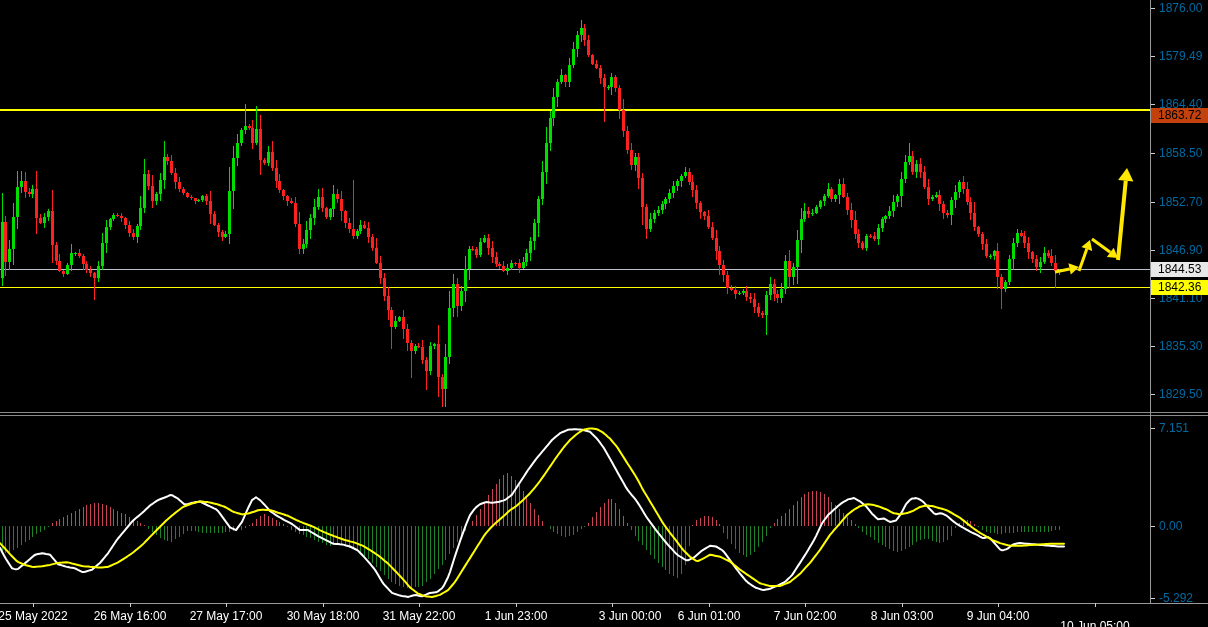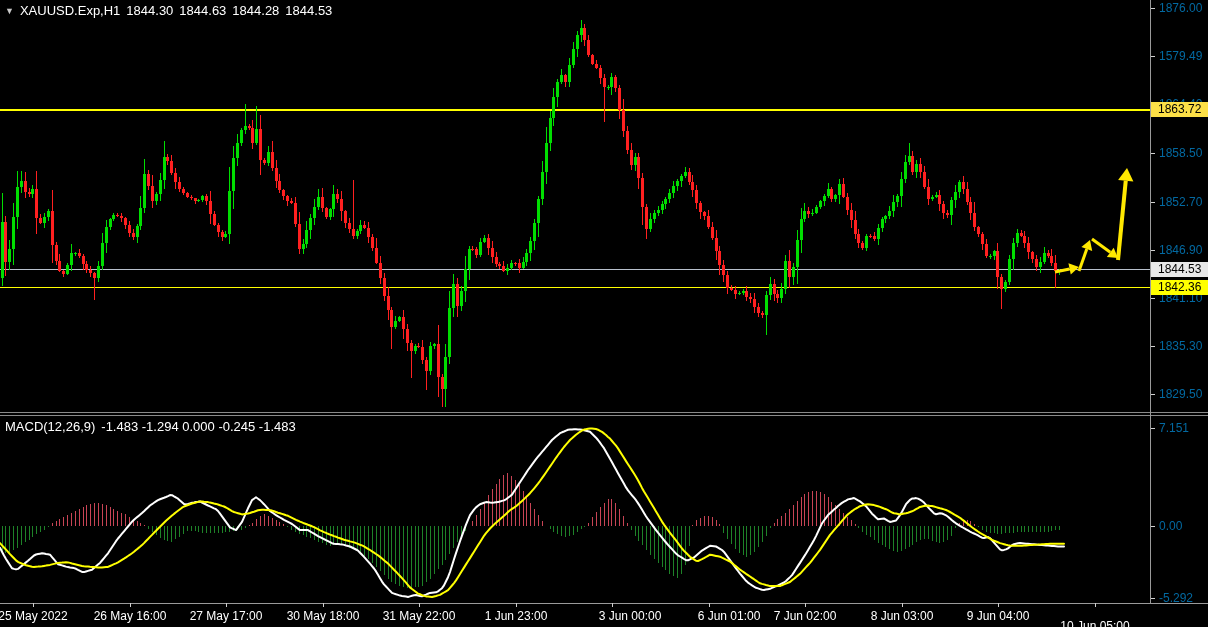--- a/index.html
+++ b/index.html
@@ -873,44 +873,42 @@
         <line x1="1059.6399999999999" x2="1059.6399999999999" y1="109" y2="112.90845000000002" stroke="#1E8228" stroke-width="1"></line>
       </g>
       <path d="M0.0 130.8 L2.0 134.7 L4.0 138.5 L6.0 142.0 L8.0 145.1 L10.0 148.2 L12.0 151.3 L14.0 151.9 L16.0 152.4 L18.0 151.9 L20.0 150.2 L22.0 148.6 L24.0 147.0 L26.0 145.4 L28.0 143.8 L30.0 142.1 L32.0 140.3 L34.0 138.5 L36.0 137.5 L38.0 137.1 L40.0 136.7 L42.0 136.3 L44.0 136.6 L46.0 137.0 L48.0 137.3 L50.0 137.7 L52.0 140.1 L54.0 142.4 L56.0 144.8 L58.0 147.2 L60.0 147.8 L62.0 148.4 L64.0 149.0 L66.0 149.6 L68.0 150.1 L70.0 150.5 L72.0 150.8 L74.0 151.1 L76.0 151.8 L78.0 152.9 L80.0 153.9 L82.0 154.9 L84.0 155.1 L86.0 154.5 L88.0 153.9 L90.0 153.3 L92.0 152.7 L94.0 151.0 L96.0 149.3 L98.0 147.6 L100.0 145.9 L102.0 143.5 L104.0 141.1 L106.0 138.7 L108.0 136.3 L110.0 133.3 L112.0 130.2 L114.0 127.2 L116.0 124.2 L118.0 121.5 L120.0 119.1 L122.0 116.7 L124.0 114.3 L126.0 111.9 L128.0 109.5 L130.0 107.1 L132.0 104.7 L134.0 102.7 L136.0 101.0 L138.0 99.4 L140.0 97.7 L142.0 96.0 L144.0 94.2 L146.0 92.3 L148.0 90.4 L150.0 88.5 L152.0 87.2 L154.0 85.8 L156.0 84.4 L158.0 83.1 L160.0 82.3 L162.0 81.5 L164.0 80.8 L166.0 80.0 L168.0 79.1 L170.0 78.1 L172.0 78.2 L174.0 79.4 L176.0 80.5 L178.0 81.7 L180.0 83.5 L182.0 85.2 L184.0 87.0 L186.0 87.5 L188.0 87.0 L190.0 86.4 L192.0 85.8 L194.0 85.5 L196.0 85.1 L198.0 84.8 L200.0 84.4 L202.0 85.5 L204.0 86.5 L206.0 87.5 L208.0 88.5 L210.0 89.4 L212.0 90.3 L214.0 91.3 L216.0 92.2 L218.0 94.0 L220.0 96.7 L222.0 99.4 L224.0 102.2 L226.0 104.9 L228.0 107.6 L230.0 110.4 L232.0 111.3 L234.0 112.2 L236.0 113.1 L238.0 110.4 L240.0 107.6 L242.0 104.9 L244.0 100.4 L246.0 95.8 L248.0 91.3 L250.0 87.2 L252.0 83.1 L254.0 81.7 L256.0 80.3 L258.0 81.7 L260.0 83.1 L262.0 85.1 L264.0 87.2 L266.0 89.4 L268.0 91.7 L270.0 94.0 L272.0 95.3 L274.0 96.7 L276.0 98.1 L278.0 99.3 L280.0 100.5 L282.0 101.7 L284.0 102.9 L286.0 103.9 L288.0 104.9 L290.0 105.9 L292.0 107.0 L294.0 108.5 L296.0 110.0 L298.0 111.6 L300.0 113.1 L302.0 113.1 L304.0 113.1 L306.0 113.1 L308.0 113.1 L310.0 114.3 L312.0 115.5 L314.0 116.7 L316.0 117.9 L318.0 119.1 L320.0 120.1 L322.0 121.1 L324.0 122.1 L326.0 123.2 L328.0 124.2 L330.0 125.2 L332.0 126.2 L334.0 126.8 L336.0 127.0 L338.0 127.1 L340.0 127.3 L342.0 127.4 L344.0 127.9 L346.0 128.5 L348.0 129.0 L350.0 129.5 L352.0 130.5 L354.0 131.5 L356.0 132.5 L358.0 133.6 L360.0 135.7 L362.0 137.8 L364.0 139.9 L366.0 142.1 L368.0 144.3 L370.0 146.7 L372.0 149.1 L374.0 151.5 L376.0 154.4 L378.0 157.8 L380.0 161.2 L382.0 164.6 L384.0 167.4 L386.0 169.5 L388.0 171.6 L390.0 173.8 L392.0 175.9 L394.0 176.6 L396.0 177.3 L398.0 177.9 L400.0 178.6 L402.0 179.0 L404.0 179.3 L406.0 179.6 L408.0 180.0 L410.0 179.4 L412.0 178.8 L414.0 178.2 L416.0 178.1 L418.0 178.5 L420.0 178.9 L422.0 179.3 L424.0 178.4 L426.0 177.6 L428.0 176.7 L430.0 175.9 L432.0 175.7 L434.0 175.5 L436.0 175.3 L438.0 174.4 L440.0 172.8 L442.0 171.2 L444.0 168.4 L446.0 164.3 L448.0 160.2 L450.0 155.0 L452.0 148.6 L454.0 142.2 L456.0 136.1 L458.0 130.2 L460.0 124.2 L462.0 118.6 L464.0 113.1 L466.0 107.6 L468.0 102.9 L470.0 98.1 L472.0 95.3 L474.0 92.6 L476.0 90.4 L478.0 88.8 L480.0 87.2 L482.0 86.5 L484.0 85.8 L486.0 85.1 L488.0 85.3 L490.0 85.6 L492.0 85.8 L494.0 85.6 L496.0 85.3 L498.0 85.1 L500.0 84.5 L502.0 83.9 L504.0 83.4 L506.0 82.3 L508.0 80.7 L510.0 79.2 L512.0 77.6 L514.0 74.5 L516.0 71.5 L518.0 68.4 L520.0 65.3 L522.0 62.2 L524.0 59.2 L526.0 56.1 L528.0 53.0 L530.0 50.3 L532.0 47.6 L534.0 44.8 L536.0 42.1 L538.0 39.7 L540.0 37.3 L542.0 34.9 L544.0 32.6 L546.0 30.2 L548.0 27.8 L550.0 25.4 L552.0 23.0 L554.0 21.3 L556.0 19.6 L558.0 17.9 L560.0 16.2 L562.0 15.3 L564.0 14.5 L566.0 13.6 L568.0 12.8 L570.0 12.6 L572.0 12.4 L574.0 12.2 L576.0 12.2 L578.0 12.4 L580.0 12.6 L582.0 12.8 L584.0 13.3 L586.0 13.8 L588.0 14.3 L590.0 14.8 L592.0 16.8 L594.0 18.7 L596.0 20.7 L598.0 23.0 L600.0 25.7 L602.0 28.5 L604.0 31.2 L606.0 34.7 L608.0 38.2 L610.0 41.7 L612.0 45.3 L614.0 48.9 L616.0 52.6 L618.0 56.2 L620.0 59.7 L622.0 63.3 L624.0 66.8 L626.0 70.4 L628.0 73.4 L630.0 75.8 L632.0 78.3 L634.0 80.7 L636.0 83.2 L638.0 86.1 L640.0 89.3 L642.0 92.6 L644.0 95.9 L646.0 99.2 L648.0 102.2 L650.0 104.9 L652.0 107.6 L654.0 110.4 L656.0 113.1 L658.0 115.7 L660.0 118.1 L662.0 120.6 L664.0 123.1 L666.0 125.5 L668.0 127.8 L670.0 130.0 L672.0 132.2 L674.0 134.4 L676.0 136.6 L678.0 138.3 L680.0 139.5 L682.0 140.7 L684.0 142.0 L686.0 143.2 L688.0 143.3 L690.0 142.3 L692.0 141.4 L694.0 140.4 L696.0 138.7 L698.0 137.0 L700.0 135.3 L702.0 133.6 L704.0 132.4 L706.0 131.2 L708.0 130.0 L710.0 128.8 L712.0 129.0 L714.0 129.2 L716.0 129.5 L718.0 130.6 L720.0 131.8 L722.0 133.0 L724.0 134.9 L726.0 137.7 L728.0 140.4 L730.0 143.1 L732.0 145.9 L734.0 148.6 L736.0 151.3 L738.0 154.0 L740.0 156.6 L742.0 159.0 L744.0 161.4 L746.0 163.8 L748.0 165.6 L750.0 167.0 L752.0 168.4 L754.0 169.7 L756.0 170.8 L758.0 171.4 L760.0 172.1 L762.0 172.8 L764.0 173.0 L766.0 172.6 L768.0 172.2 L770.0 171.8 L772.0 170.9 L774.0 170.1 L776.0 169.2 L778.0 168.4 L780.0 167.4 L782.0 166.4 L784.0 165.5 L786.0 164.0 L788.0 162.0 L790.0 160.1 L792.0 158.1 L794.0 155.1 L796.0 152.0 L798.0 148.9 L800.0 145.9 L802.0 142.7 L804.0 139.6 L806.0 136.5 L808.0 133.2 L810.0 129.8 L812.0 126.4 L814.0 123.0 L816.0 119.1 L818.0 114.8 L820.0 110.6 L822.0 106.3 L824.0 103.5 L826.0 100.8 L828.0 98.1 L830.0 96.3 L832.0 94.4 L834.0 92.6 L836.0 90.9 L838.0 89.1 L840.0 87.4 L842.0 85.9 L844.0 84.7 L846.0 83.6 L848.0 82.4 L850.0 81.9 L852.0 81.5 L854.0 81.0 L856.0 82.2 L858.0 83.3 L860.0 84.4 L862.0 86.0 L864.0 87.6 L866.0 89.2 L868.0 91.7 L870.0 94.2 L872.0 96.7 L874.0 98.5 L876.0 100.4 L878.0 102.2 L880.0 101.9 L882.0 101.7 L884.0 101.5 L886.0 102.6 L888.0 103.8 L890.0 104.9 L892.0 104.5 L894.0 104.0 L896.0 103.5 L898.0 100.8 L900.0 98.1 L902.0 94.8 L904.0 91.0 L906.0 87.2 L908.0 85.0 L910.0 82.8 L912.0 81.6 L914.0 81.4 L916.0 81.1 L918.0 81.6 L920.0 82.7 L922.0 83.9 L924.0 85.6 L926.0 87.8 L928.0 90.1 L930.0 92.3 L932.0 94.3 L934.0 96.4 L936.0 97.2 L938.0 96.7 L940.0 96.3 L942.0 96.5 L944.0 97.4 L946.0 98.3 L948.0 99.7 L950.0 101.5 L952.0 103.3 L954.0 104.9 L956.0 106.3 L958.0 107.6 L960.0 108.9 L962.0 110.0 L964.0 111.2 L966.0 112.3 L968.0 113.4 L970.0 114.6 L972.0 115.6 L974.0 116.5 L976.0 117.4 L978.0 118.4 L980.0 119.6 L982.0 120.7 L984.0 121.1 L986.0 120.6 L988.0 120.1 L990.0 121.1 L992.0 123.3 L994.0 125.6 L996.0 127.9 L998.0 130.2 L1000.0 132.4 L1002.0 133.3 L1004.0 132.9 L1006.0 132.4 L1008.0 131.4 L1010.0 129.8 L1012.0 128.2 L1014.0 127.2 L1016.0 126.7 L1018.0 126.3 L1020.0 126.1 L1022.0 126.3 L1024.0 126.5 L1026.0 126.7 L1028.0 126.8 L1030.0 127.0 L1032.0 127.2 L1034.0 127.3 L1036.0 127.5 L1038.0 127.7 L1040.0 127.9 L1042.0 128.0 L1044.0 128.2 L1046.0 128.4 L1048.0 128.5 L1050.0 128.7 L1052.0 128.9 L1054.0 129.1 L1056.0 129.3 L1058.0 129.5 L1060.0 129.5 L1062.0 129.5 L1064.0 129.5 " fill="none" stroke="#FFFFFF" stroke-width="2" stroke-linejoin="round" stroke-linecap="round"></path>
       <path d="M0.0 126.1 L2.0 128.3 L4.0 130.5 L6.0 132.7 L8.0 134.9 L10.0 137.1 L12.0 139.2 L14.0 141.3 L16.0 143.4 L18.0 144.9 L20.0 145.8 L22.0 146.6 L24.0 147.5 L26.0 148.2 L28.0 148.7 L30.0 149.2 L32.0 149.7 L34.0 149.9 L36.0 149.7 L38.0 149.6 L40.0 149.4 L42.0 149.3 L44.0 148.9 L46.0 148.6 L48.0 148.2 L50.0 147.9 L52.0 147.4 L54.0 146.9 L56.0 146.4 L58.0 145.9 L60.0 145.7 L62.0 145.6 L64.0 145.4 L66.0 145.2 L68.0 145.4 L70.0 145.9 L72.0 146.5 L74.0 147.0 L76.0 147.5 L78.0 148.0 L80.0 148.5 L82.0 149.0 L84.0 149.3 L86.0 149.5 L88.0 149.6 L90.0 149.8 L92.0 149.9 L94.0 150.1 L96.0 150.3 L98.0 150.5 L100.0 150.6 L102.0 150.5 L104.0 150.3 L106.0 150.1 L108.0 149.9 L110.0 149.0 L112.0 148.1 L114.0 147.2 L116.0 146.3 L118.0 145.3 L120.0 144.1 L122.0 142.9 L124.0 141.7 L126.0 140.4 L128.0 139.0 L130.0 137.7 L132.0 136.3 L134.0 134.8 L136.0 133.1 L138.0 131.4 L140.0 129.8 L142.0 128.1 L144.0 126.1 L146.0 124.0 L148.0 122.0 L150.0 119.9 L152.0 117.9 L154.0 115.8 L156.0 113.8 L158.0 111.7 L160.0 109.8 L162.0 107.8 L164.0 105.8 L166.0 103.8 L168.0 102.0 L170.0 100.3 L172.0 98.6 L174.0 96.9 L176.0 95.3 L178.0 93.7 L180.0 92.2 L182.0 90.7 L184.0 89.5 L186.0 88.8 L188.0 88.0 L190.0 87.2 L192.0 86.5 L194.0 86.0 L196.0 85.5 L198.0 84.9 L200.0 84.4 L202.0 84.6 L204.0 84.8 L206.0 84.9 L208.0 85.1 L210.0 85.6 L212.0 86.0 L214.0 86.5 L216.0 86.9 L218.0 87.5 L220.0 88.2 L222.0 88.9 L224.0 89.5 L226.0 90.5 L228.0 91.7 L230.0 92.9 L232.0 94.1 L234.0 95.0 L236.0 95.6 L238.0 96.2 L240.0 96.8 L242.0 97.4 L244.0 97.1 L246.0 96.7 L248.0 96.4 L250.0 96.0 L252.0 95.3 L254.0 94.7 L256.0 94.0 L258.0 93.3 L260.0 93.0 L262.0 92.8 L264.0 92.7 L266.0 92.9 L268.0 93.0 L270.0 93.2 L272.0 93.6 L274.0 94.3 L276.0 95.0 L278.0 95.7 L280.0 96.3 L282.0 96.9 L284.0 97.5 L286.0 98.2 L288.0 98.8 L290.0 99.8 L292.0 100.8 L294.0 101.8 L296.0 102.9 L298.0 103.7 L300.0 104.6 L302.0 105.4 L304.0 106.3 L306.0 107.0 L308.0 107.8 L310.0 108.5 L312.0 109.3 L314.0 110.2 L316.0 111.2 L318.0 112.2 L320.0 113.3 L322.0 114.2 L324.0 115.1 L326.0 115.9 L328.0 116.8 L330.0 117.6 L332.0 118.3 L334.0 119.1 L336.0 119.8 L338.0 120.6 L340.0 121.3 L342.0 122.0 L344.0 122.7 L346.0 123.3 L348.0 123.8 L350.0 124.4 L352.0 124.9 L354.0 125.4 L356.0 126.1 L358.0 126.9 L360.0 127.7 L362.0 128.4 L364.0 129.4 L366.0 130.6 L368.0 131.8 L370.0 133.0 L372.0 134.3 L374.0 135.6 L376.0 137.0 L378.0 138.3 L380.0 139.9 L382.0 141.5 L384.0 143.2 L386.0 144.9 L388.0 146.5 L390.0 148.6 L392.0 150.6 L394.0 152.7 L396.0 154.7 L398.0 156.9 L400.0 159.0 L402.0 161.2 L404.0 163.4 L406.0 165.7 L408.0 168.1 L410.0 170.4 L412.0 172.0 L414.0 173.5 L416.0 175.0 L418.0 176.6 L420.0 177.3 L422.0 178.1 L424.0 178.9 L426.0 179.4 L428.0 179.6 L430.0 179.8 L432.0 180.0 L434.0 179.5 L436.0 179.0 L438.0 178.4 L440.0 177.9 L442.0 176.7 L444.0 175.5 L446.0 174.3 L448.0 173.2 L450.0 170.8 L452.0 168.5 L454.0 166.1 L456.0 163.4 L458.0 160.2 L460.0 157.0 L462.0 153.8 L464.0 150.6 L466.0 147.4 L468.0 144.3 L470.0 141.1 L472.0 137.9 L474.0 134.7 L476.0 131.5 L478.0 128.3 L480.0 125.2 L482.0 122.0 L484.0 118.8 L486.0 116.1 L488.0 113.8 L490.0 111.5 L492.0 109.5 L494.0 107.6 L496.0 105.8 L498.0 104.0 L500.0 102.3 L502.0 100.5 L504.0 98.8 L506.0 96.9 L508.0 95.1 L510.0 93.3 L512.0 91.9 L514.0 90.6 L516.0 89.2 L518.0 87.6 L520.0 85.8 L522.0 84.0 L524.0 82.1 L526.0 80.1 L528.0 78.2 L530.0 76.2 L532.0 73.9 L534.0 71.6 L536.0 69.2 L538.0 66.7 L540.0 64.0 L542.0 61.2 L544.0 58.4 L546.0 55.5 L548.0 52.5 L550.0 49.6 L552.0 46.7 L554.0 43.8 L556.0 40.8 L558.0 38.0 L560.0 35.3 L562.0 32.6 L564.0 30.0 L566.0 27.7 L568.0 25.3 L570.0 23.0 L572.0 21.3 L574.0 19.5 L576.0 17.7 L578.0 16.2 L580.0 14.8 L582.0 13.5 L584.0 12.6 L586.0 12.2 L588.0 11.8 L590.0 11.4 L592.0 11.6 L594.0 11.8 L596.0 12.0 L598.0 12.7 L600.0 13.8 L602.0 14.9 L604.0 16.4 L606.0 18.1 L608.0 19.9 L610.0 21.6 L612.0 24.0 L614.0 26.3 L616.0 28.7 L618.0 31.4 L620.0 34.6 L622.0 37.8 L624.0 40.9 L626.0 44.1 L628.0 47.2 L630.0 50.3 L632.0 53.4 L634.0 56.5 L636.0 59.7 L638.0 63.2 L640.0 67.0 L642.0 70.9 L644.0 74.5 L646.0 77.8 L648.0 81.1 L650.0 84.4 L652.0 87.7 L654.0 91.1 L656.0 94.4 L658.0 97.7 L660.0 101.2 L662.0 104.6 L664.0 107.6 L666.0 110.4 L668.0 113.1 L670.0 115.8 L672.0 118.4 L674.0 120.9 L676.0 123.4 L678.0 126.1 L680.0 128.8 L682.0 131.5 L684.0 133.9 L686.0 135.8 L688.0 137.8 L690.0 139.7 L692.0 141.1 L694.0 142.4 L696.0 143.8 L698.0 144.0 L700.0 143.1 L702.0 142.2 L704.0 141.2 L706.0 140.0 L708.0 138.8 L710.0 137.7 L712.0 138.1 L714.0 138.5 L716.0 138.9 L718.0 139.3 L720.0 139.7 L722.0 140.7 L724.0 141.6 L726.0 142.6 L728.0 143.5 L730.0 144.5 L732.0 146.1 L734.0 147.8 L736.0 149.4 L738.0 151.0 L740.0 152.7 L742.0 154.0 L744.0 155.4 L746.0 156.8 L748.0 158.1 L750.0 159.5 L752.0 160.9 L754.0 162.2 L756.0 163.6 L758.0 165.0 L760.0 166.3 L762.0 166.9 L764.0 167.4 L766.0 168.0 L768.0 168.5 L770.0 169.1 L772.0 169.1 L774.0 169.1 L776.0 169.1 L778.0 169.1 L780.0 169.1 L782.0 168.2 L784.0 167.4 L786.0 166.6 L788.0 165.8 L790.0 165.0 L792.0 163.3 L794.0 161.7 L796.0 160.1 L798.0 158.4 L800.0 156.8 L802.0 154.6 L804.0 152.4 L806.0 150.2 L808.0 148.0 L810.0 145.9 L812.0 143.3 L814.0 140.7 L816.0 138.1 L818.0 135.5 L820.0 132.9 L822.0 129.9 L824.0 126.9 L826.0 123.9 L828.0 120.9 L830.0 117.9 L832.0 115.6 L834.0 113.2 L836.0 110.9 L838.0 108.6 L840.0 106.3 L842.0 103.9 L844.0 101.6 L846.0 99.3 L848.0 97.3 L850.0 95.7 L852.0 94.1 L854.0 92.7 L856.0 91.5 L858.0 90.4 L860.0 89.2 L862.0 88.6 L864.0 88.0 L866.0 87.5 L868.0 87.3 L870.0 87.5 L872.0 87.7 L874.0 88.1 L876.0 88.7 L878.0 89.3 L880.0 89.9 L882.0 90.7 L884.0 91.5 L886.0 92.2 L888.0 93.2 L890.0 94.3 L892.0 95.5 L894.0 96.2 L896.0 96.6 L898.0 97.0 L900.0 97.4 L902.0 97.0 L904.0 96.6 L906.0 96.2 L908.0 95.7 L910.0 95.0 L912.0 94.3 L914.0 93.4 L916.0 92.2 L918.0 91.1 L920.0 89.9 L922.0 89.5 L924.0 89.1 L926.0 88.7 L928.0 88.6 L930.0 88.9 L932.0 89.1 L934.0 89.5 L936.0 90.1 L938.0 90.7 L940.0 91.3 L942.0 91.8 L944.0 92.4 L946.0 93.0 L948.0 93.9 L950.0 95.0 L952.0 96.1 L954.0 97.3 L956.0 98.5 L958.0 99.6 L960.0 100.8 L962.0 102.4 L964.0 103.9 L966.0 105.5 L968.0 107.1 L970.0 108.7 L972.0 110.3 L974.0 111.7 L976.0 113.1 L978.0 114.5 L980.0 115.8 L982.0 117.0 L984.0 118.2 L986.0 119.3 L988.0 120.5 L990.0 121.6 L992.0 122.8 L994.0 123.7 L996.0 124.5 L998.0 125.3 L1000.0 126.1 L1002.0 126.6 L1004.0 127.2 L1006.0 127.8 L1008.0 128.2 L1010.0 128.5 L1012.0 128.7 L1014.0 128.8 L1016.0 128.8 L1018.0 128.8 L1020.0 128.8 L1022.0 128.7 L1024.0 128.5 L1026.0 128.4 L1028.0 128.2 L1030.0 128.1 L1032.0 128.0 L1034.0 127.8 L1036.0 127.7 L1038.0 127.6 L1040.0 127.4 L1042.0 127.3 L1044.0 127.2 L1046.0 127.0 L1048.0 126.9 L1050.0 126.7 L1052.0 126.7 L1054.0 126.7 L1056.0 126.7 L1058.0 126.7 L1060.0 126.7 L1062.0 126.7 L1064.0 126.7 " fill="none" stroke="#FFFF00" stroke-width="2" stroke-linejoin="round" stroke-linecap="round"></path>
     </svg>
 
   <div class="hline-div" style="top:412px"></div>
   <div class="hline-div" style="top:415px"></div>
   <div id="axis-border-h"></div>
 
-  <div id="title"><span class="tri">▼</span><span>XAUUSD.Exp,H1</span><span class="v">1844.30</span><span class="v">1844.63</span><span class="v">1844.28</span><span class="v">1844.53</span></div>
 
-  <div id="macd-label"><span>MACD(12,26,9)</span><span class="v">-1.483 -1.294 0.000 -0.245 -1.483</span></div>
 
   <div id="price-axis">
       <div class="pa-tick" style="top: 8px;"></div>
       <div class="pa-label" style="top: 1px;">1876.00</div>
       <div class="pa-tick" style="top: 56px;"></div>
       <div class="pa-label" style="top: 49px;">1579.49</div>
       <div class="pa-tick" style="top: 104px;"></div>
       <div class="pa-label" style="top: 97px;">1864.40</div>
       <div class="pa-tick" style="top: 153px;"></div>
       <div class="pa-label" style="top: 146px;">1858.50</div>
       <div class="pa-tick" style="top: 202px;"></div>
       <div class="pa-label" style="top: 195px;">1852.70</div>
       <div class="pa-tick" style="top: 250px;"></div>
       <div class="pa-label" style="top: 243px;">1846.90</div>
       <div class="pa-tick" style="top: 298px;"></div>
       <div class="pa-label" style="top: 291px;">1841.10</div>
       <div class="pa-tick" style="top: 346px;"></div>
       <div class="pa-label" style="top: 339px;">1835.30</div>
       <div class="pa-tick" style="top: 394px;"></div>
       <div class="pa-label" style="top: 387px;">1829.50</div>
-      <div class="pa-badge" style="top: 102px; background: #fde047;">1863.72</div>
+      <div class="pa-badge" style="top: 108px; background: #c2410c;">1863.72</div>
       <div class="pa-badge" style="top: 262px; background: rgb(232, 232, 232);">1844.53</div>
       <div class="pa-badge" style="top: 280px; background: rgb(255, 255, 0);">1842.36</div>
       <div class="pa-tick" style="top: 428px;"></div>
       <div class="pa-label" style="top: 421px;">7.151</div>
       <div class="pa-tick" style="top: 526px;"></div>
       <div class="pa-label" style="top: 519px;">0.00</div>
       <div class="pa-tick" style="top: 598px;"></div>
       <div class="pa-label" style="top: 591px;">-5.292</div>
     </div>
   <div id="time-axis">
@@ -922,21 +920,21 @@
       <div class="ta-label" style="left: 226px;">27 May 17:00</div>
       <div class="ta-tick" style="left: 323px;"></div>
       <div class="ta-label" style="left: 323px;">30 May 18:00</div>
       <div class="ta-tick" style="left: 419px;"></div>
       <div class="ta-label" style="left: 419px;">31 May 22:00</div>
       <div class="ta-tick" style="left: 516px;"></div>
       <div class="ta-label" style="left: 516px;">1 Jun 23:00</div>
       <div class="ta-tick" style="left: 612px;"></div>
       <div class="ta-label" style="left: 630px;">3 Jun 00:00</div>
       <div class="ta-tick" style="left: 709px;"></div>
-      <div class="ta-label" style="left: 709px; padding-left: 40px;">6 Jun 01:00</div>
+      <div class="ta-label" style="left: 709px;">6 Jun 01:00</div>
       <div class="ta-tick" style="left: 805px;"></div>
       <div class="ta-label" style="left: 805px;">7 Jun 02:00</div>
       <div class="ta-tick" style="left: 902px;"></div>
       <div class="ta-label" style="left: 902px;">8 Jun 03:00</div>
       <div class="ta-tick" style="left: 998px;"></div>
       <div class="ta-label" style="left: 998px;">9 Jun 04:00</div>
       <div class="ta-tick" style="left: 1095px;"></div>
       <div class="ta-label" style="left: 1095px; margin-top: 10px;">10 Jun 05:00</div>
     </div>
 </div>

